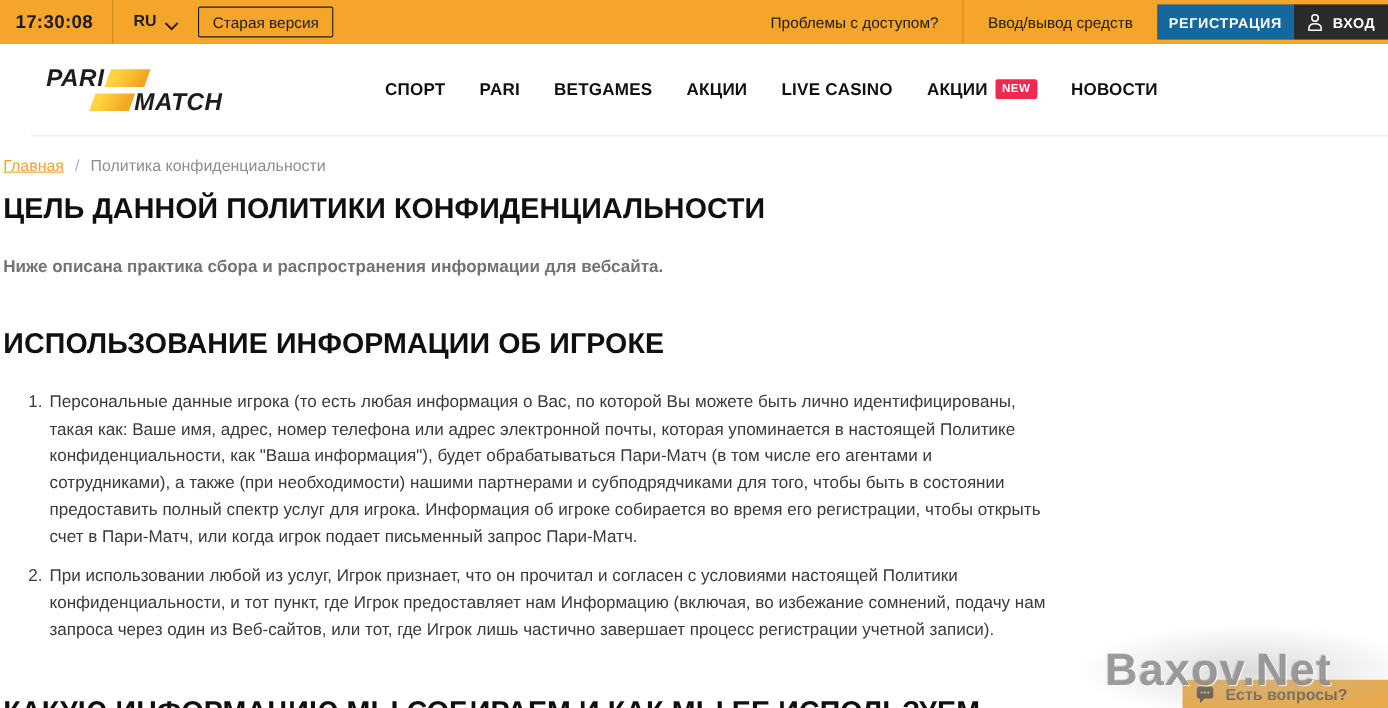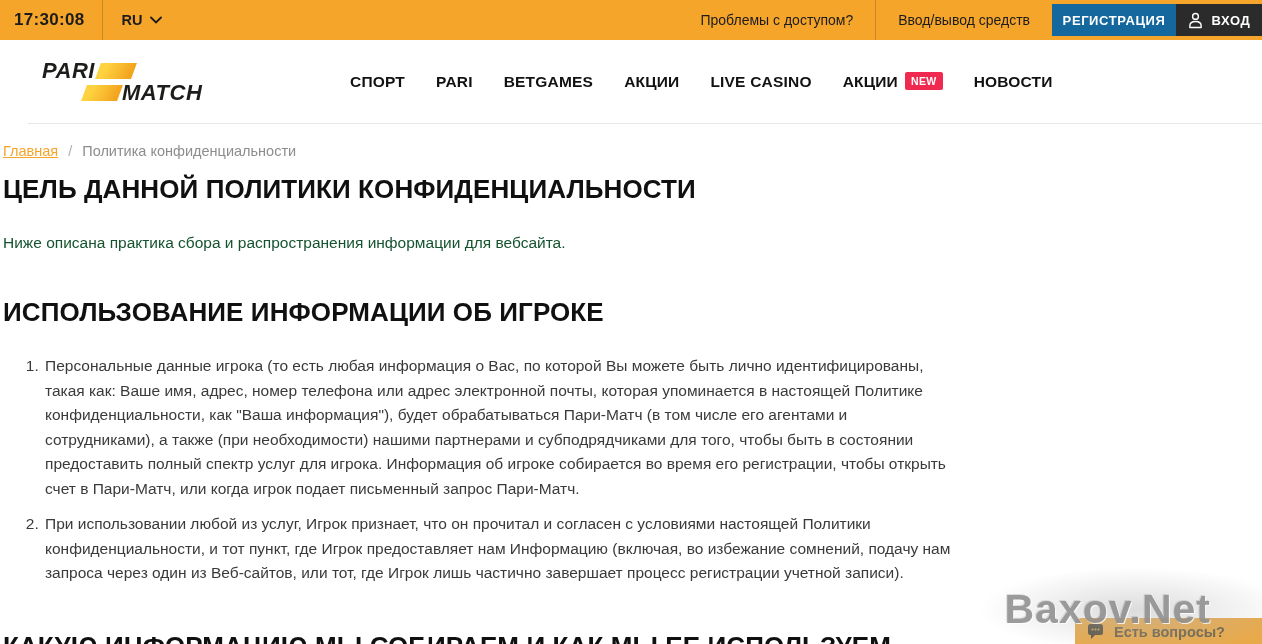--- a/index.html
+++ b/index.html
@@ -11,21 +11,21 @@
 
   
   .topbar {
     height:40px; background:#F6A52B; display:flex;
     justify-content:space-between; align-items:stretch;
   }
   .topbar-left, .topbar-right { display:flex; align-items:center; }
   .topbar-left { padding-left:14px; gap:18px; }
   .tb-time { font-size:17px; font-weight:700; letter-spacing:0.3px; }
   .tb-divider { width:1px; height:40px; background:rgba(0,0,0,0.18); }
-  .tb-lang { display:flex; align-items:center; gap:8px; cursor:pointer; font-size:14.5px; font-weight:700; }
+  .tb-lang { display:flex; align-items:flex-end; gap:8px; cursor:pointer; font-size:14.5px; font-weight:700; }
   .tb-oldversion {
     border:1px solid #1c1c1c; border-radius:2px; padding:5px 12px;
     font-size:14px; cursor:pointer; background:transparent; color:#1c1c1c;
     font-family:inherit;
   }
   .topbar-right { gap:0; }
   .tb-link { font-size:14px; padding:0 22px; cursor:pointer; white-space:nowrap; }
   .tb-btn {
     display:flex; align-items:center; justify-content:center; gap:9px;
     height:32px; border:none; cursor:pointer; color:#fff;
@@ -71,21 +71,21 @@
     color:#F5A42B; text-decoration:underline; cursor:pointer;
   }
   .bc-sep { color:#b0b0b0; margin:0 10px; }
   .bc-current { color:#8d8d8d; }
 
   h1, h2 {
     font-size:26px; font-weight:700; color:#101010; letter-spacing:0.1px;
     text-transform:uppercase;
   }
   h1 { margin-top:15px; }
-  .intro { margin-top:29px; font-size:15.5px; color:#14532d; }
+  .intro { margin-top:29px; font-size:15.5px; color:#737373;font-weight:bold; }
   h2 { margin-top:45px; }
 
   ol.policy-list { margin-top:26px; padding-left:40px; }
   ol.policy-list li {
     font-size:15.5px; line-height:24.5px; color:#3a3a3a; padding-left:2px;
   }
   ol.policy-list li + li { margin-top:11px; }
 
   
   .watermark-bg {
@@ -117,20 +117,21 @@
     <span class="tb-time">17:30:08</span>
     <span class="tb-divider"></span>
     <span class="tb-lang">
       <span>RU</span>
       <span class="icon">
         <svg width="12" height="8" viewBox="0 0 12 8">
             <path d="M1 1.5 L6 6.5 L11 1.5" stroke="#1c1c1c" stroke-width="1.8" fill="none" stroke-linecap="round"></path>
           </svg>
       </span>
     </span>
+    <button class="tb-oldversion">Старая версия</button>
   </div>
   <div class="topbar-right">
     <span class="tb-link">Проблемы с доступом?</span>
     <span class="tb-divider"></span>
     <span class="tb-link">Ввод/вывод средств</span>
     <button class="tb-btn registration">РЕГИСТРАЦИЯ</button>
     <button class="tb-btn login">
       <span class="icon">
         <svg width="15" height="17" viewBox="0 0 16 18" fill="none" stroke="#ffffff" stroke-width="1.5">
           <circle cx="8" cy="4.6" r="3.1"></circle>

